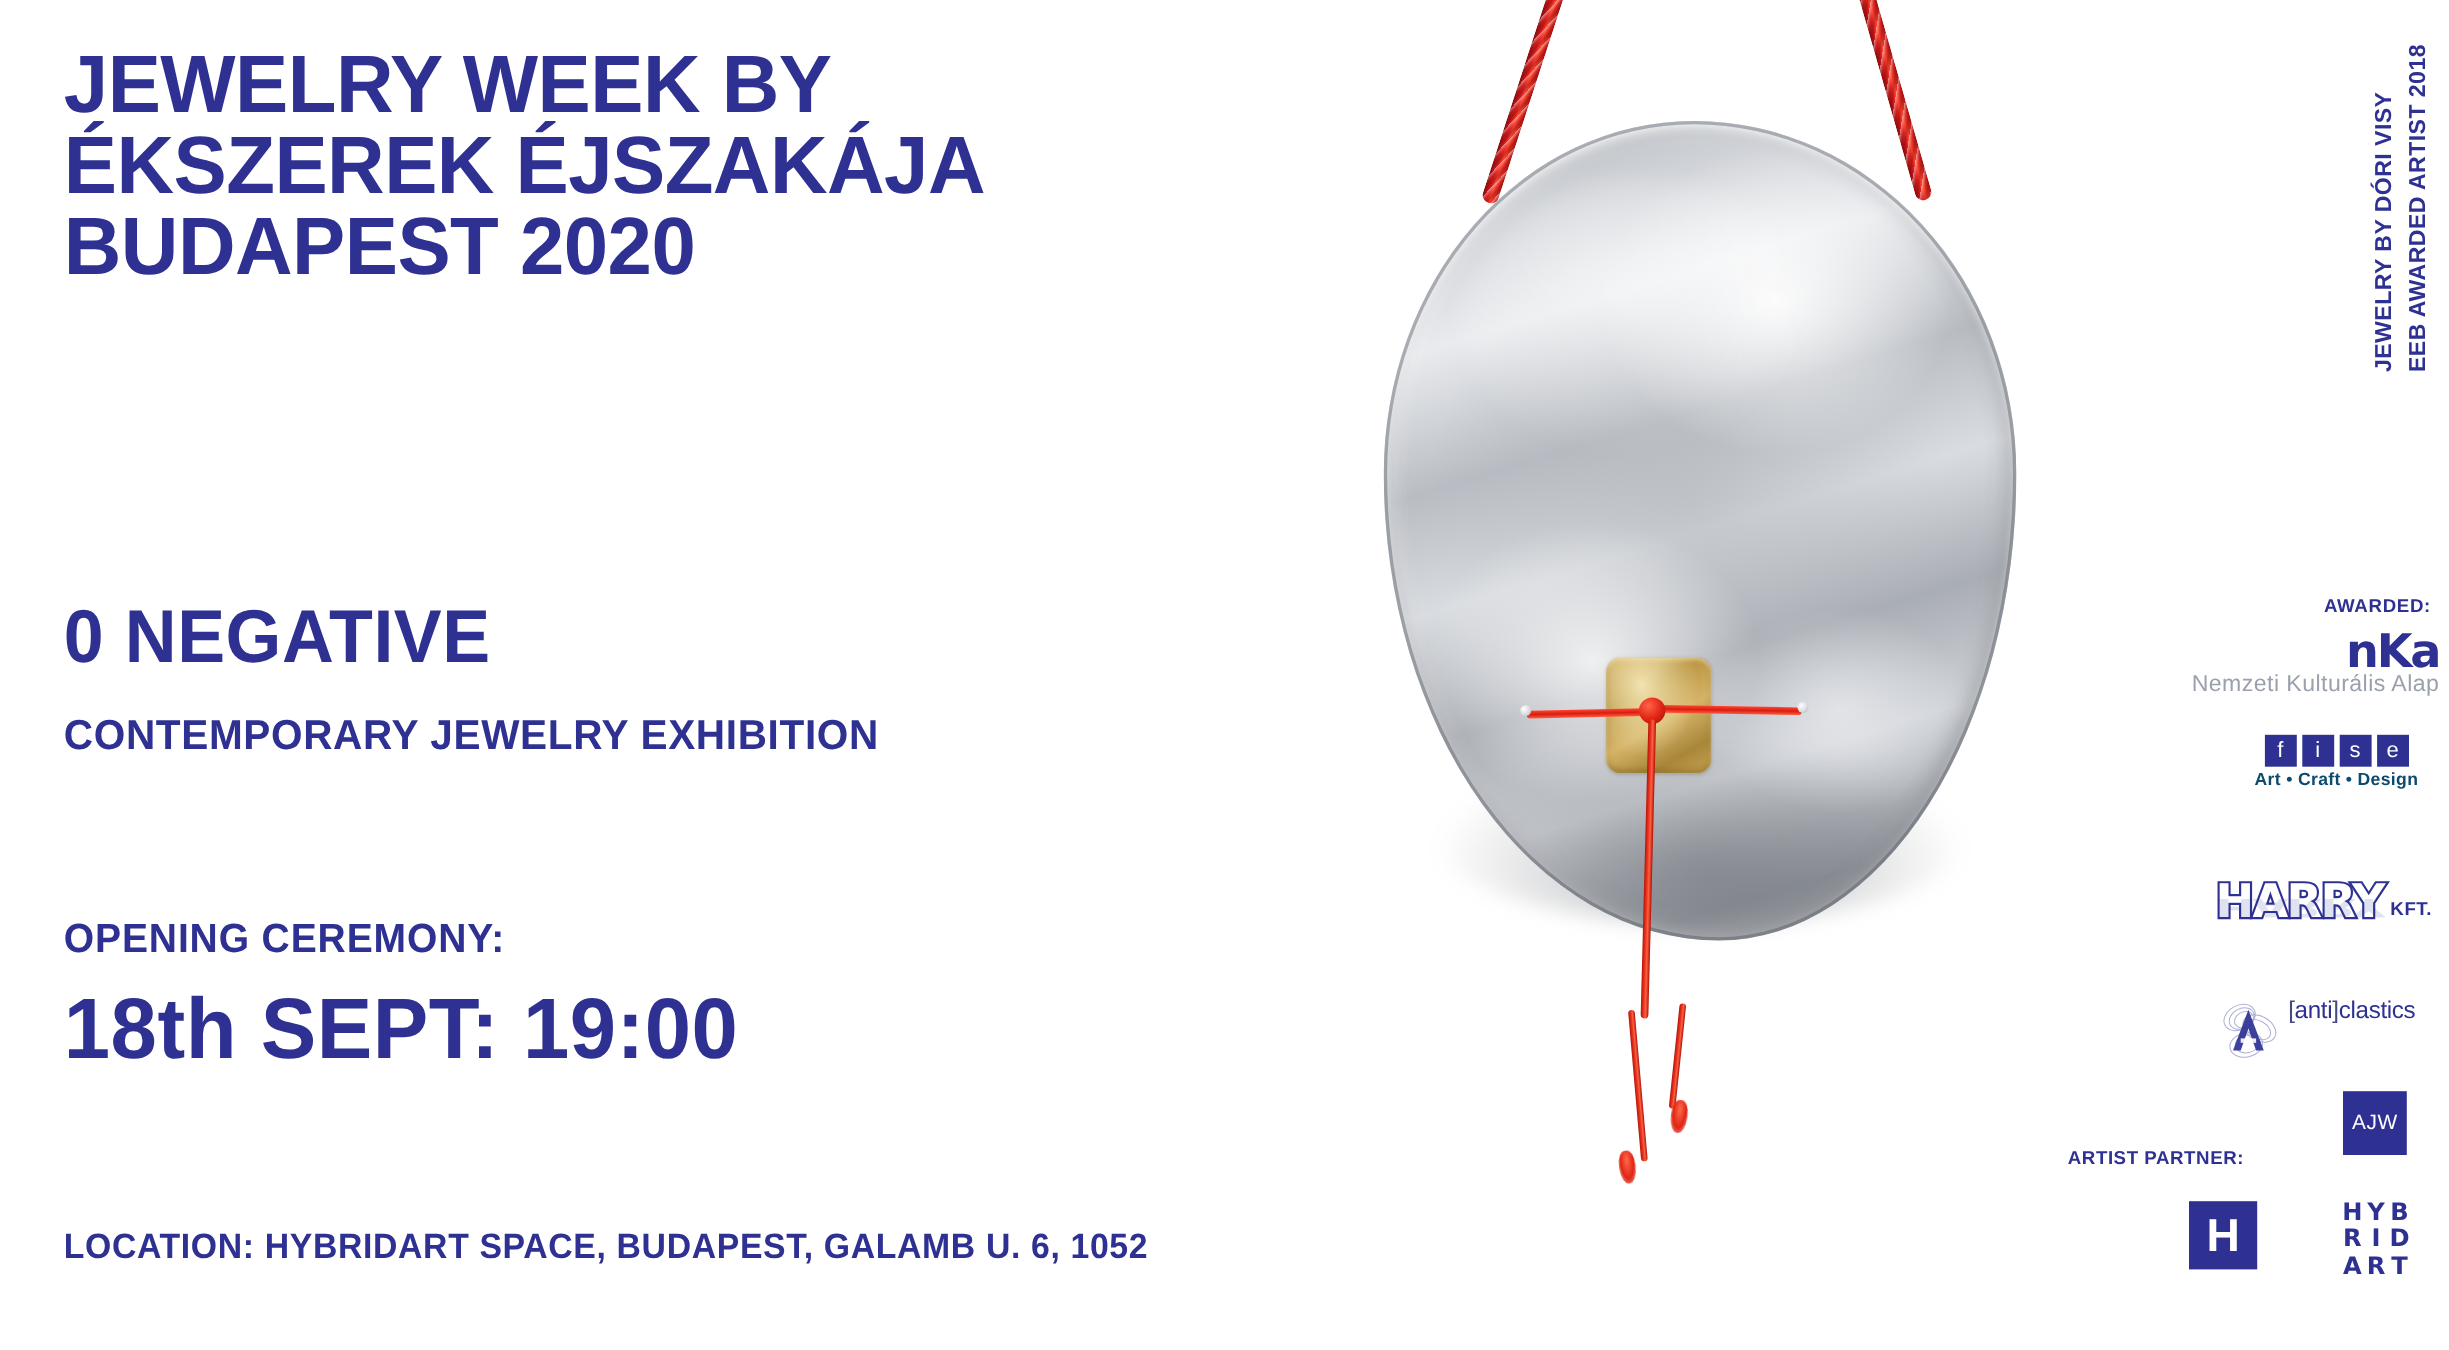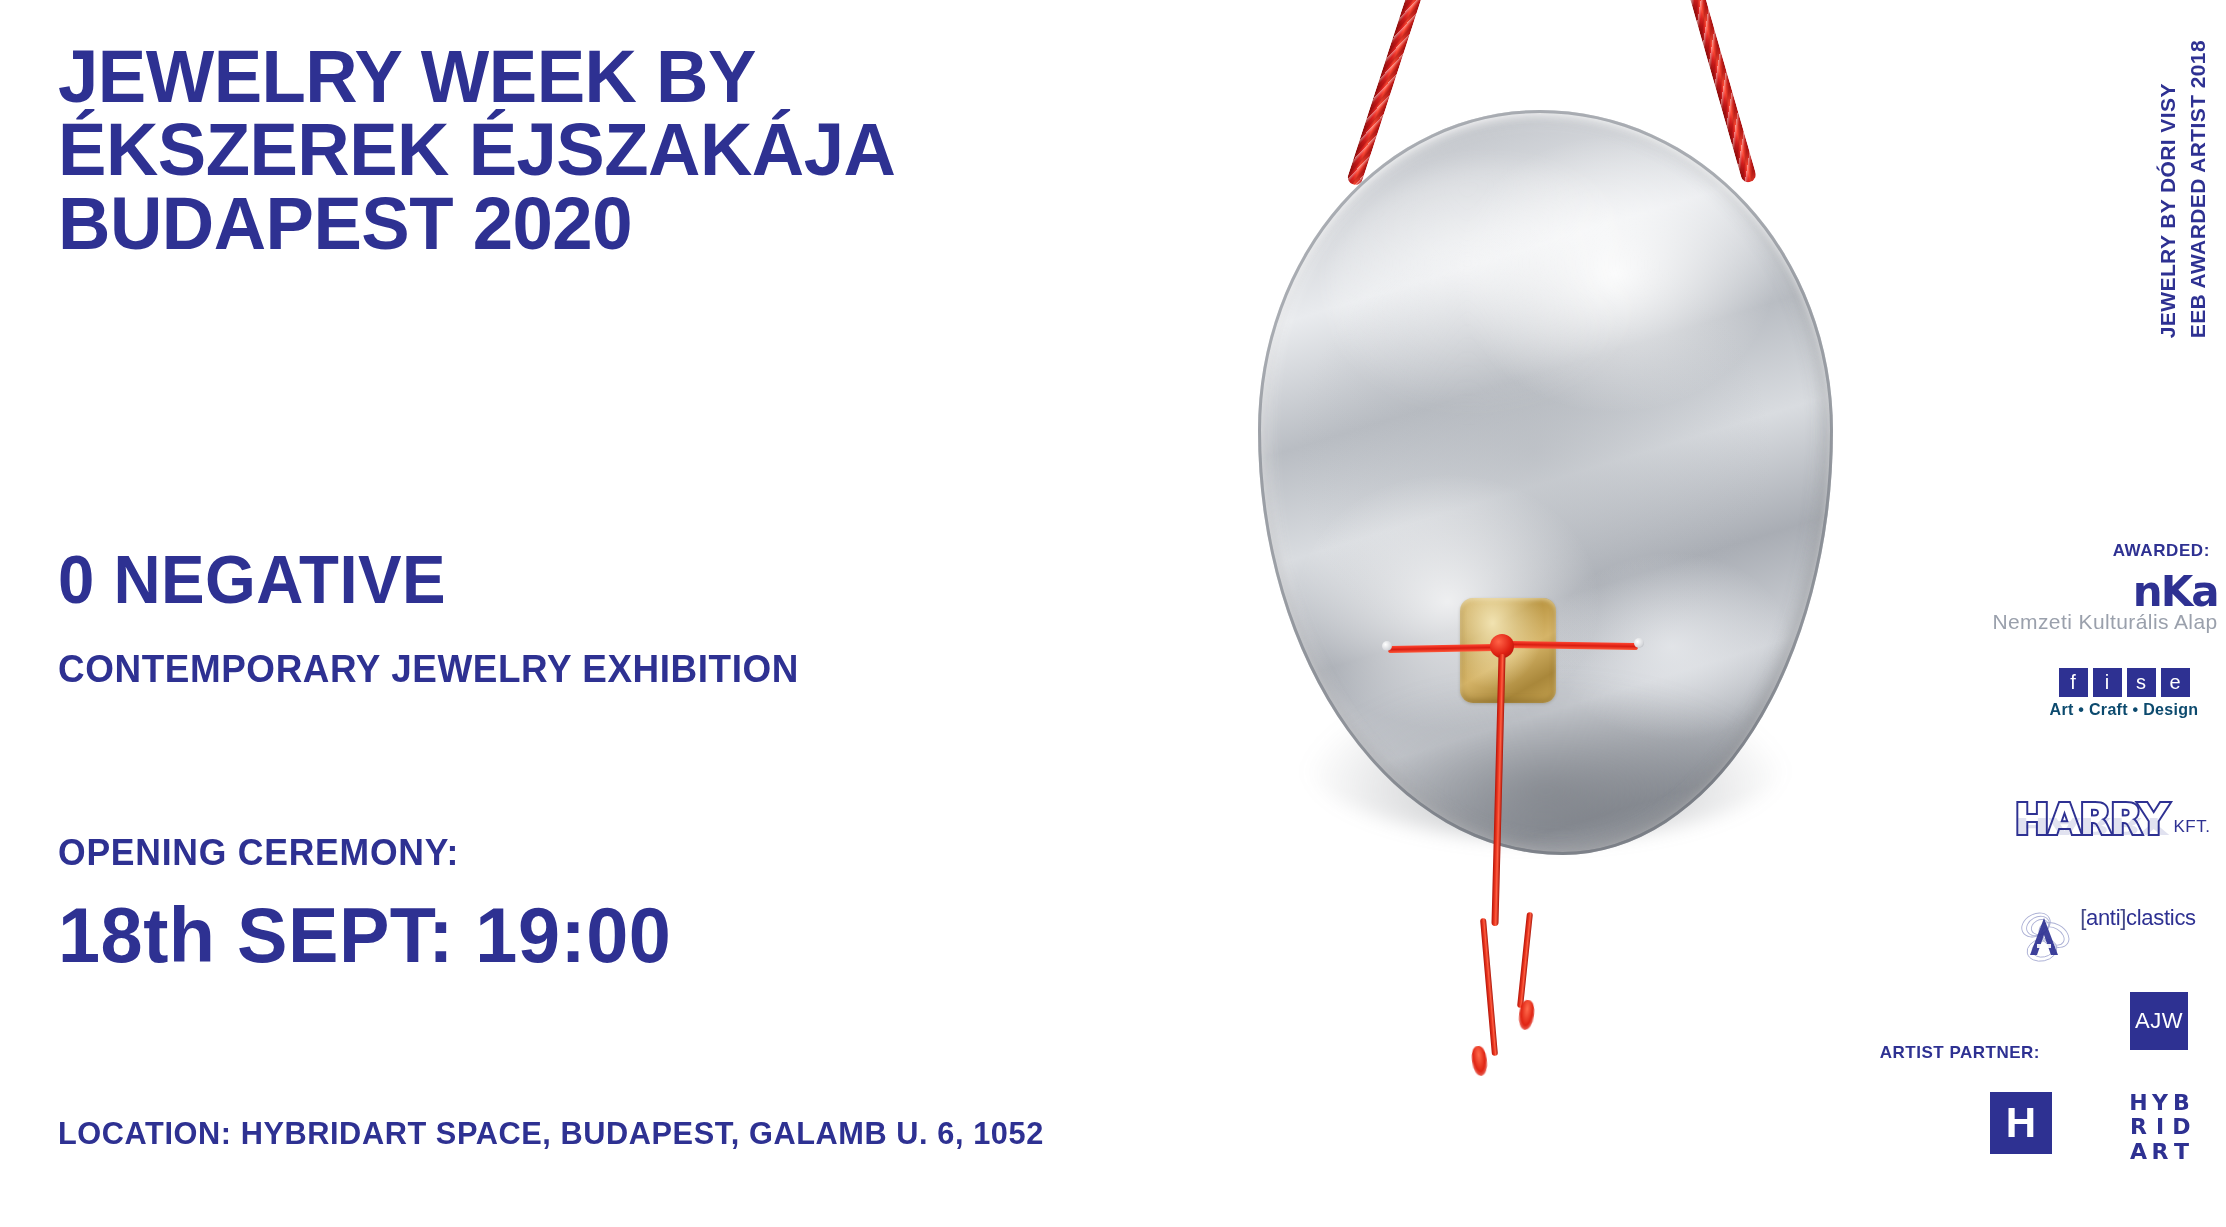--- a/index.html
+++ b/index.html
@@ -394,21 +394,21 @@
     font-weight: bold;
     font-size: 42px;
     letter-spacing: -1.5px;
     color: #ffffff;
     -webkit-text-stroke: 4px #2e3192;
     paint-order: stroke fill;
     font-family: "DejaVu Sans", sans-serif;
     line-height: 1;
   }
   .harry-kft {
-    font-weight: normal;
+    font-weight: bold;
     font-size: 17px;
     color: #2e3192;
     letter-spacing: 0.5px;
     padding-bottom: 4px;
   }
   .harry-reflect {
     position: absolute;
     left: 0; top: 40px;
     font-weight: bold;
     font-size: 42px;
@@ -455,21 +455,21 @@
 
   
   .logo-ajw { right: 36px; top: 990px; width: 62px; height: 62px; }
   .ajw-box {
     width: 58px; height: 58px;
     background: #2e3192;
     color: #ffffff;
     display: flex;
     align-items: center;
     justify-content: center;
-    font-size: 22px;
+    font-size: 19px;
     letter-spacing: 0.5px;
     font-family: "Liberation Sans", sans-serif;
   }
 
   
   .media-label {
     position: absolute;
     right: 186px;
     top: 1043px;
     color: #2e3192;

